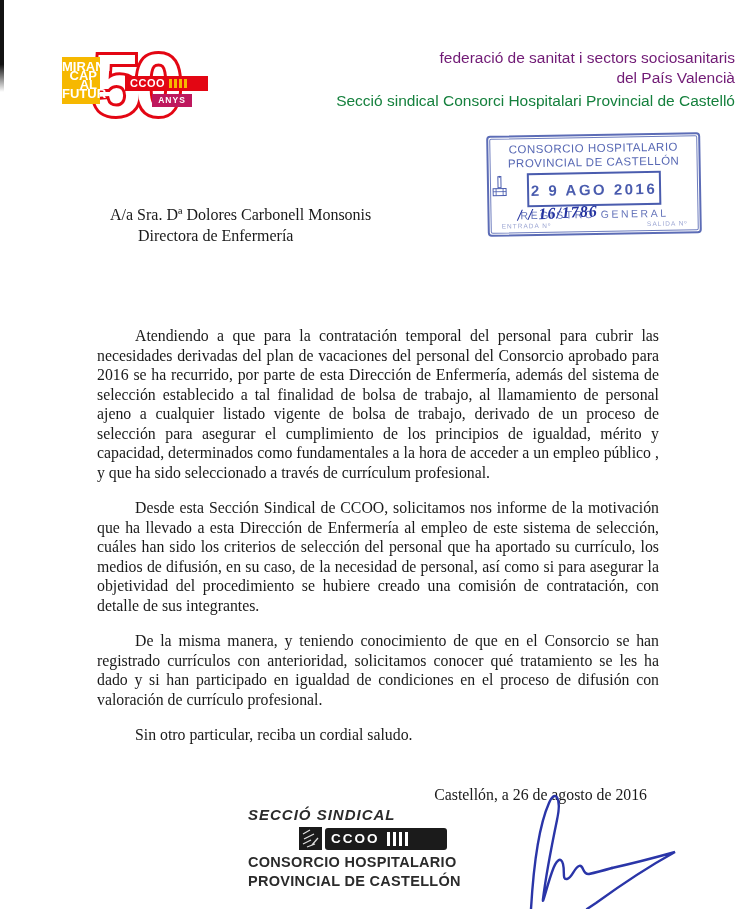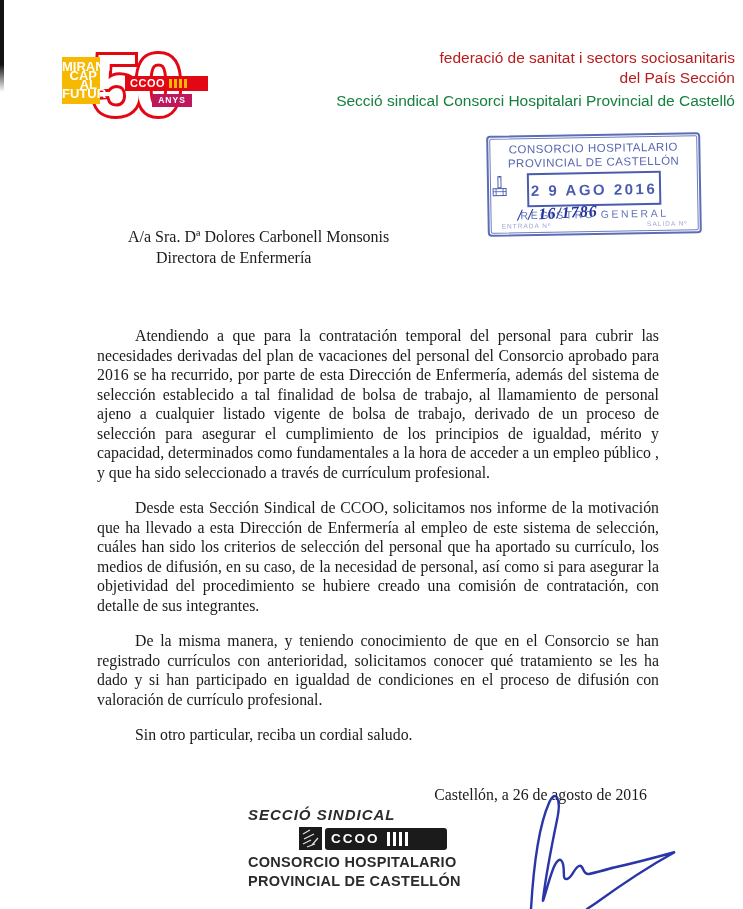--- a/index.html
+++ b/index.html
@@ -23,21 +23,21 @@
     font-size:11px;letter-spacing:0.5px;line-height:15px;}
   .bar-stripes{display:flex;gap:2px;margin-left:4px;}
   .bar-stripes i{display:block;width:3px;height:9px;background:#f6b800;}
   .anys-box{position:absolute;left:90px;top:49px;width:40px;height:13px;background:#be185d;
     color:#fff;font-family:"Liberation Sans",sans-serif;font-weight:bold;font-size:8.5px;
     text-align:center;line-height:13px;letter-spacing:1px;}
 
   
   .letterhead{position:absolute;left:290px;top:48px;width:445px;text-align:right;
     font-family:"Liberation Sans",sans-serif;}
-  .letterhead .l1,.letterhead .l2{font-size:15.5px;line-height:20px;color:#b91c1c;}
+  .letterhead .l1,.letterhead .l2{font-size:15.5px;line-height:20px;color:#701a75;}
   .letterhead .l3{font-size:15.5px;line-height:22px;color:#15803d;margin-top:2px;}
 
   
   .stamp{position:absolute;left:487px;top:134px;width:214px;height:101px;
     transform:rotate(-1deg);color:#4a5cae;font-family:"Liberation Sans",sans-serif;}
   .stamp .outer{position:absolute;inset:0;border:2px solid #4a5cae;border-radius:4px;opacity:.9;}
   .stamp .inner{position:absolute;inset:3px;border:1px solid #4a5cae;border-radius:2px;opacity:.8;}
   .stamp .org{position:relative;text-align:center;font-size:11.5px;line-height:14px;
     letter-spacing:0.5px;padding-top:7px;opacity:.92;}
   .stamp .date-box{position:relative;width:130px;height:30px;margin:3px auto 0;
@@ -46,21 +46,21 @@
   .stamp .registry{position:relative;text-align:center;font-size:10.5px;letter-spacing:2.5px;
     margin-top:2px;opacity:.85;}
   .stamp .entry-row{position:relative;display:flex;justify-content:space-between;
     padding:1px 14px 0;font-size:6.5px;letter-spacing:1px;opacity:.55;}
   .stamp .building{position:absolute;left:5px;top:40px;}
   .stamp .handwriting{position:absolute;left:30px;top:68px;width:175px;
     font-family:"Liberation Serif",serif;font-style:italic;font-weight:bold;
     font-size:16px;color:#2433a0;transform:rotate(-2deg);letter-spacing:1px;}
 
   
-  .recipient{position:absolute;left:128px;top:204px;font-size:16px;line-height:21px;margin-top:22px;}
+  .recipient{position:absolute;left:110px;top:204px;font-size:16px;line-height:21px;}
   .recipient .ind{padding-left:28px;}
 
   
   .letter-body{position:absolute;left:97px;top:326px;width:562px;
     font-size:15.8px;line-height:19.5px;text-align:justify;}
   .letter-body p{margin:0 0 16px 0;text-indent:38px;}
   .letter-body .closing{text-align:left;margin:4px 0 40px 0;}
   .letter-body .date-line{text-align:right;text-indent:0;padding-right:12px;}
 
   
@@ -102,21 +102,21 @@
           <i></i>
           <i></i>
           <i></i>
       </span>
     </div>
     <div class="anys-box">ANYS</div>
   </div>
 
   <div class="letterhead">
     <div class="l1">federació de sanitat i sectors sociosanitaris</div>
-    <div class="l2">del País Sección</div>
+    <div class="l2">del País Valencià</div>
     <div class="l3">Secció sindical Consorci Hospitalari Provincial de Castelló</div>
   </div>
 
   <div class="stamp">
     <div class="outer"></div>
     <div class="inner"></div>
     <div class="org">
       <div>CONSORCIO HOSPITALARIO</div>
       <div>PROVINCIAL DE CASTELLÓN</div>
     </div>

